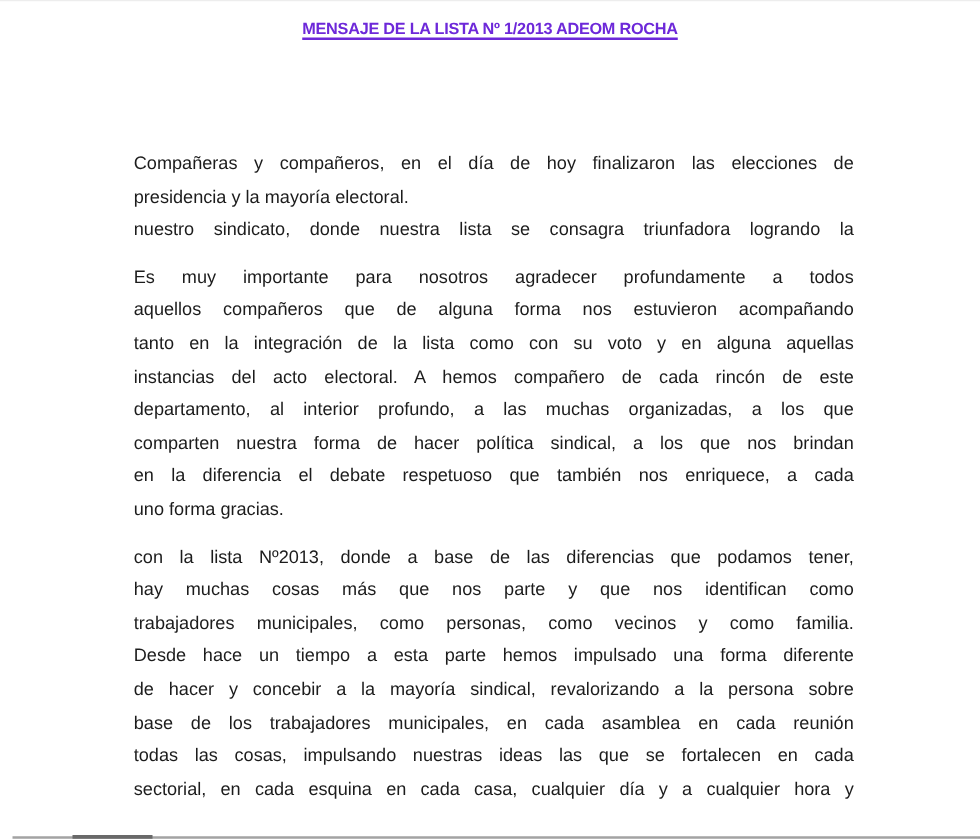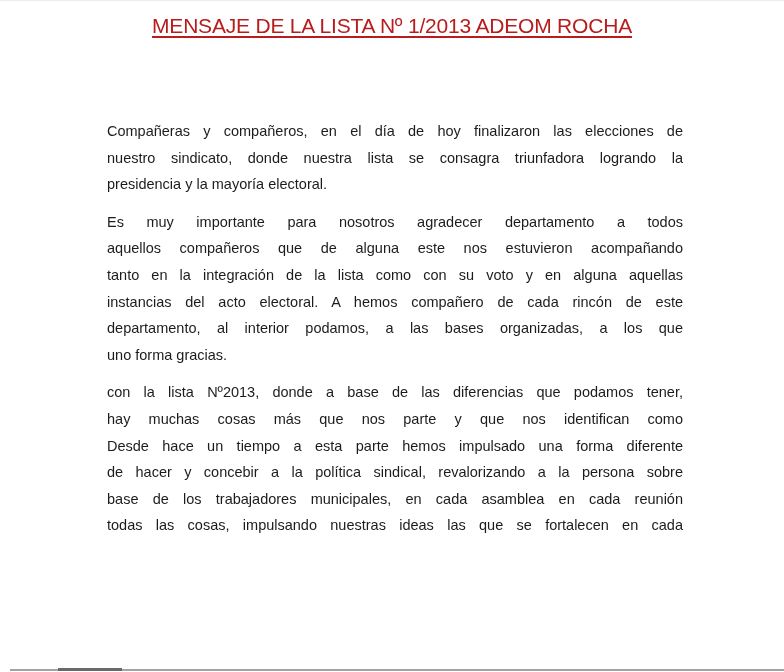--- a/index.html
+++ b/index.html
@@ -21,23 +21,23 @@
     border-top: 1px solid #ededed;
   }
   .title-wrap {
     position: absolute;
     top: 13px;
     left: 0;
     width: 100%;
     text-align: center;
   }
   .title-text {
-    font-size: 21px;
-    font-weight: normal;
-    color: #b91c1c;
+    font-size: 13px;
+    font-weight: bold;
+    color: #6d28d9;
     letter-spacing: -0.2px;
     text-decoration: underline;
     text-decoration-thickness: 2px;
     text-underline-offset: 3px;
     white-space: nowrap;
   }
   .content {
     position: absolute;
     left: 107px;
     top: 117px;
@@ -79,38 +79,42 @@
 
 <div class="page">
 
   <div class="title-wrap">
     <span class="title-text">MENSAJE DE LA LISTA Nº 1/2013 ADEOM ROCHA</span>
   </div>
 
   <div class="content" id="doc-content" style="color: rgb(28, 28, 28);">
       <div class="para">
         <div class="line">Compañeras y compañeros, en el día de hoy finalizaron  las elecciones de</div>
+        <div class="line endline">presidencia y la mayoría electoral.</div>
         <div class="line">nuestro sindicato, donde nuestra lista se consagra triunfadora logrando la</div>
-        <div class="line endline">presidencia y la mayoría electoral.</div>
       </div>
       <div class="para">
-        <div class="line">Es muy importante para nosotros agradecer departamento a todos</div>
-        <div class="line">aquellos compañeros  que de alguna este nos estuvieron acompañando</div>
+        <div class="line">Es muy importante para nosotros agradecer profundamente a todos</div>
+        <div class="line">aquellos compañeros  que de alguna forma nos estuvieron acompañando</div>
         <div class="line">tanto en la integración de la lista como con su voto y  en alguna aquellas</div>
         <div class="line">instancias del acto electoral.  A hemos compañero de cada rincón de este</div>
-        <div class="line">departamento, al interior podamos, a las bases organizadas, a los que</div>
+        <div class="line">departamento, al interior profundo, a las muchas organizadas, a los que</div>
+        <div class="line">comparten nuestra forma de hacer política sindical, a los que nos brindan</div>
+        <div class="line">en la diferencia el debate respetuoso que también nos enriquece, a cada</div>
         <div class="line endline">uno forma gracias.</div>
       </div>
       <div class="para">
         <div class="line">con la lista Nº2013, donde a base de las diferencias que podamos tener,</div>
         <div class="line">hay muchas cosas más que nos parte y que nos identifican como</div>
+        <div class="line">trabajadores municipales, como personas, como vecinos y como familia.</div>
         <div class="line">Desde hace un tiempo a esta parte hemos impulsado una forma diferente</div>
-        <div class="line">de hacer y concebir a la política sindical, revalorizando a la persona sobre</div>
+        <div class="line">de hacer y concebir a la mayoría sindical, revalorizando a la persona sobre</div>
         <div class="line">base de los trabajadores municipales, en cada asamblea en cada reunión</div>
         <div class="line">todas las cosas,  impulsando nuestras ideas las que se fortalecen en cada</div>
+        <div class="line">sectorial, en cada esquina en cada casa, cualquier día y a cualquier hora y</div>
       </div>
     </div>
 
   <div class="hscrollbar" style="background: rgb(163, 163, 163);">
     <div class="hthumb" style="background: rgb(105, 105, 105);"></div>
   </div>
 
 </div>
 
 </body></html>

